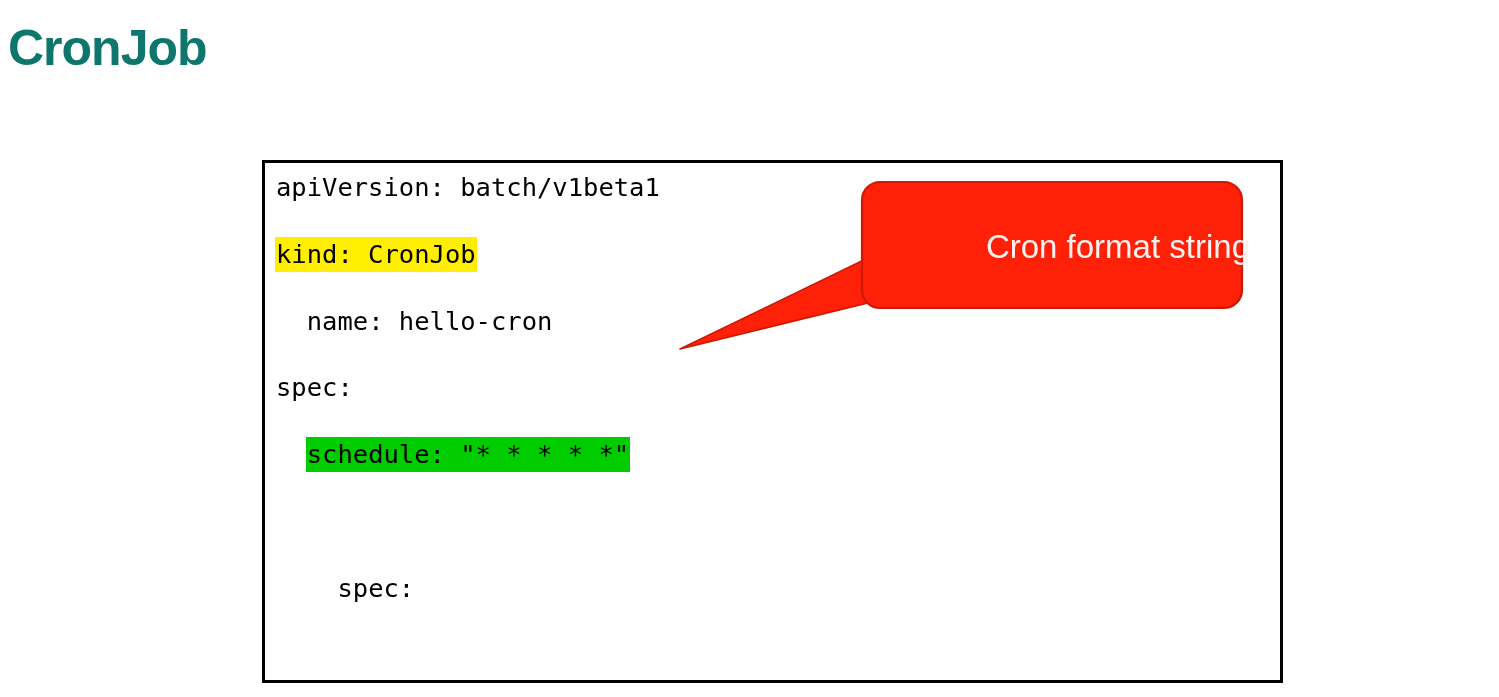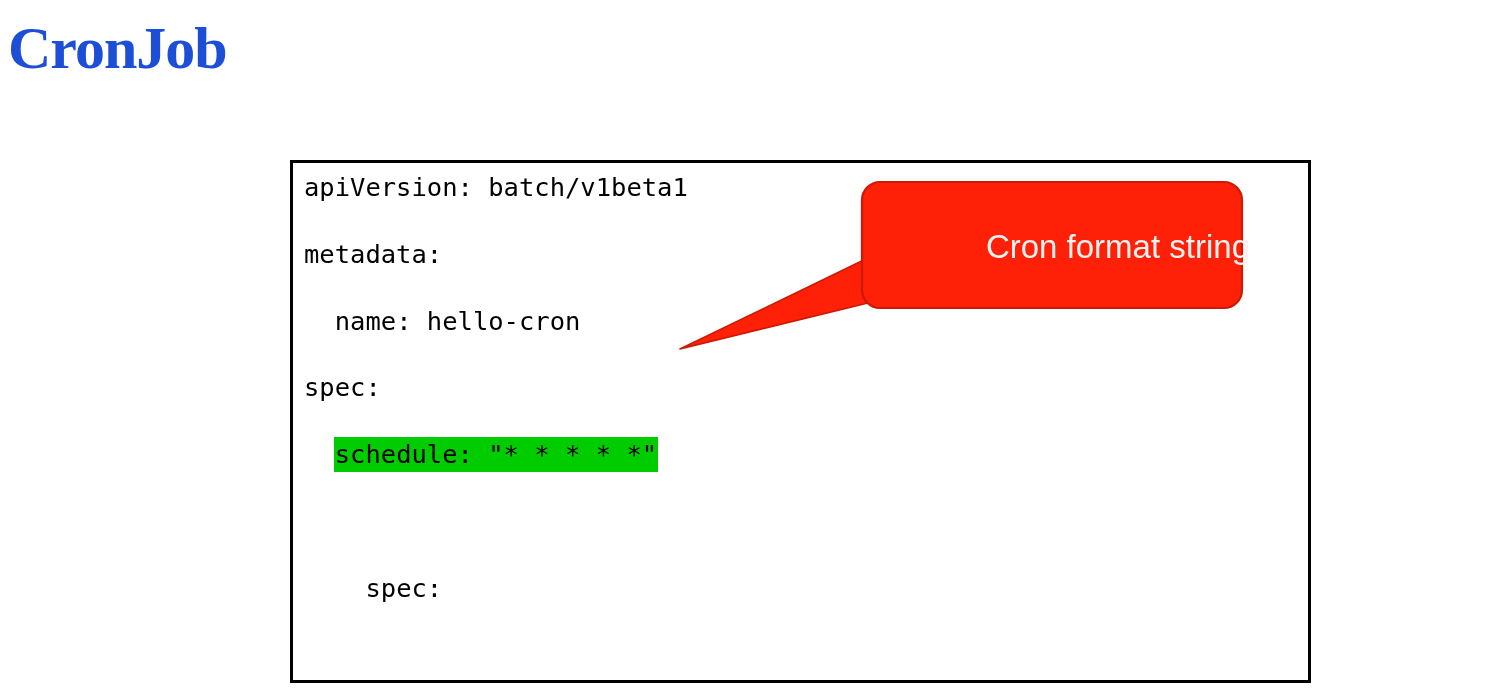--- a/index.html
+++ b/index.html
@@ -13,33 +13,33 @@
     position: relative;
     overflow: hidden;
     font-family: "Liberation Sans", sans-serif;
   }
 
   
   #slide-title {
     position: absolute;
     left: 8px;
     top: 2px;
-    font-family: Liberation Serif, serif;
+    font-family: Liberation Sans, sans-serif;
     font-weight: bold;
-    font-size: 60px;
+    font-size: 50px;
     line-height: 92px;
     letter-spacing: -1px;
-    color: #1d4ed8;
+    color: #0f766e;
     white-space: pre;
   }
 
   
   #code-box {
     position: absolute;
-    left: 290px;
+    left: 262px;
     top: 160px;
     width: 1021px;
     height: 523px;
     box-sizing: border-box;
     border: 3px solid #000000;
     background: #ffffff;
   }
 
   #code-listing {
     position: absolute;
@@ -92,21 +92,21 @@
     white-space: pre;
   }
 </style>
 </head>
 <body>
 
 <div id="slide-title">CronJob</div>
 
 <div id="code-box" style="border-color: rgb(0, 0, 0); background: rgb(255, 255, 255);">
   <div id="code-listing"><span class="code-line" id="line-apiversion"><span>apiVersion: batch/v1beta1</span></span>
-<span class="code-line" id="line-metadata"><span>metadata:</span></span>
+<span class="code-line" id="line-kind"><span class="hl hl-yellow" style="background: rgb(255, 238, 0);">kind: CronJob</span></span>
 <span class="code-line" id="line-metadata-name"><span>  </span><span>name: hello-cron</span></span>
 <span class="code-line" id="line-spec"><span>spec:</span></span>
 <span class="code-line" id="line-schedule"><span>  </span><span class="hl hl-green" style="background: rgb(0, 204, 0);">schedule: "* * * * *"</span></span>
 <span class="code-line" id="line-jobtemplate"><span>  </span></span>
 <span class="code-line" id="line-jobtemplate-spec"><span>    </span><span>spec:</span></span>
 
 
 
 
 

